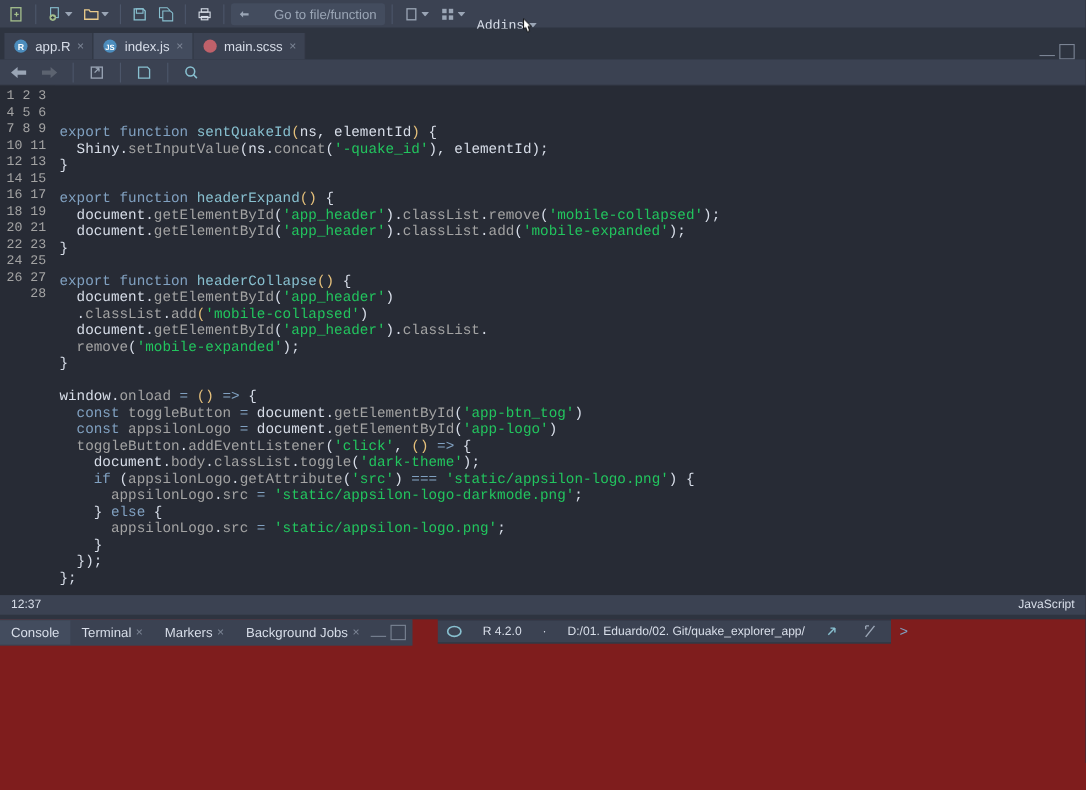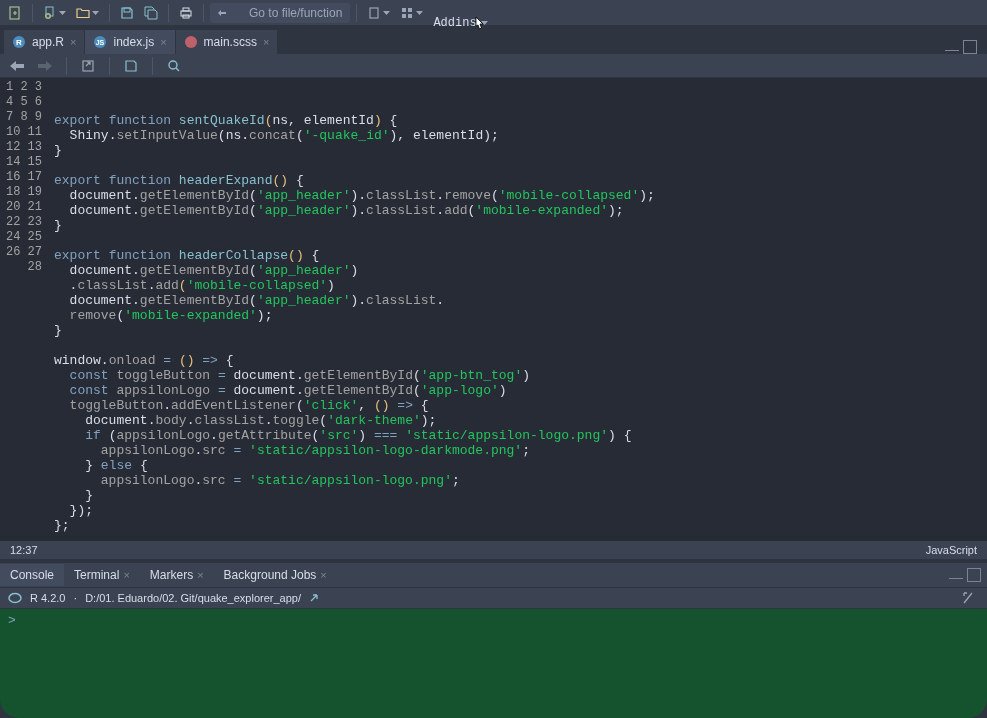--- a/index.html
+++ b/index.html
@@ -122,48 +122,48 @@
   display: flex; align-items: center;
   padding: 0 10px;
   font-family: -apple-system, 'Segoe UI', sans-serif;
   font-size: 11px;
   color: #d8dee9;
   justify-content: space-between;
 }
 .panel-splitter { height: 4px; background: #2e3440; cursor: row-resize; }
 .console-panel {
   height: 155px;
-  display: flex; flex-direction: column;
-  background: #14532d;
-  border-radius: 19px;
+  display: flex; flex-direction: row;
+  background: #7f1d1d;
 }
 .console-tabs {
   height: 24px;
   background: #3b4252;
   display: flex; align-items: center;
   font-family: -apple-system, 'Segoe UI', sans-serif;
   font-size: 12px;
 }
 .ctab {
   padding: 4px 10px;
   display: flex; align-items: center; gap: 4px;
   cursor: pointer;
   color: #d8dee9;
 }
 .ctab.active { background: #434c5e; }
 .console-info {
   height: 22px;
   background: #3b4252;
-  display: flex; align-items: center; gap: 8px;
+  display: flex; align-items: center; gap: 19px;
   padding: 0 8px;
   font-family: -apple-system, 'Segoe UI', sans-serif;
   font-size: 11px;
   color: #d8dee9;
   border-top: 1px solid #2e3440;
   border-bottom: 1px solid #2e3440;
+  margin-left: 23px;
 }
 .console-body {
   flex: 1;
   padding: 4px 8px;
   font-size: 13px;
   color: #81a1c1;
 }
 .prompt { color: #81a1c1; }
 .icon-svg { display: block; }
 .cursor-hand {

